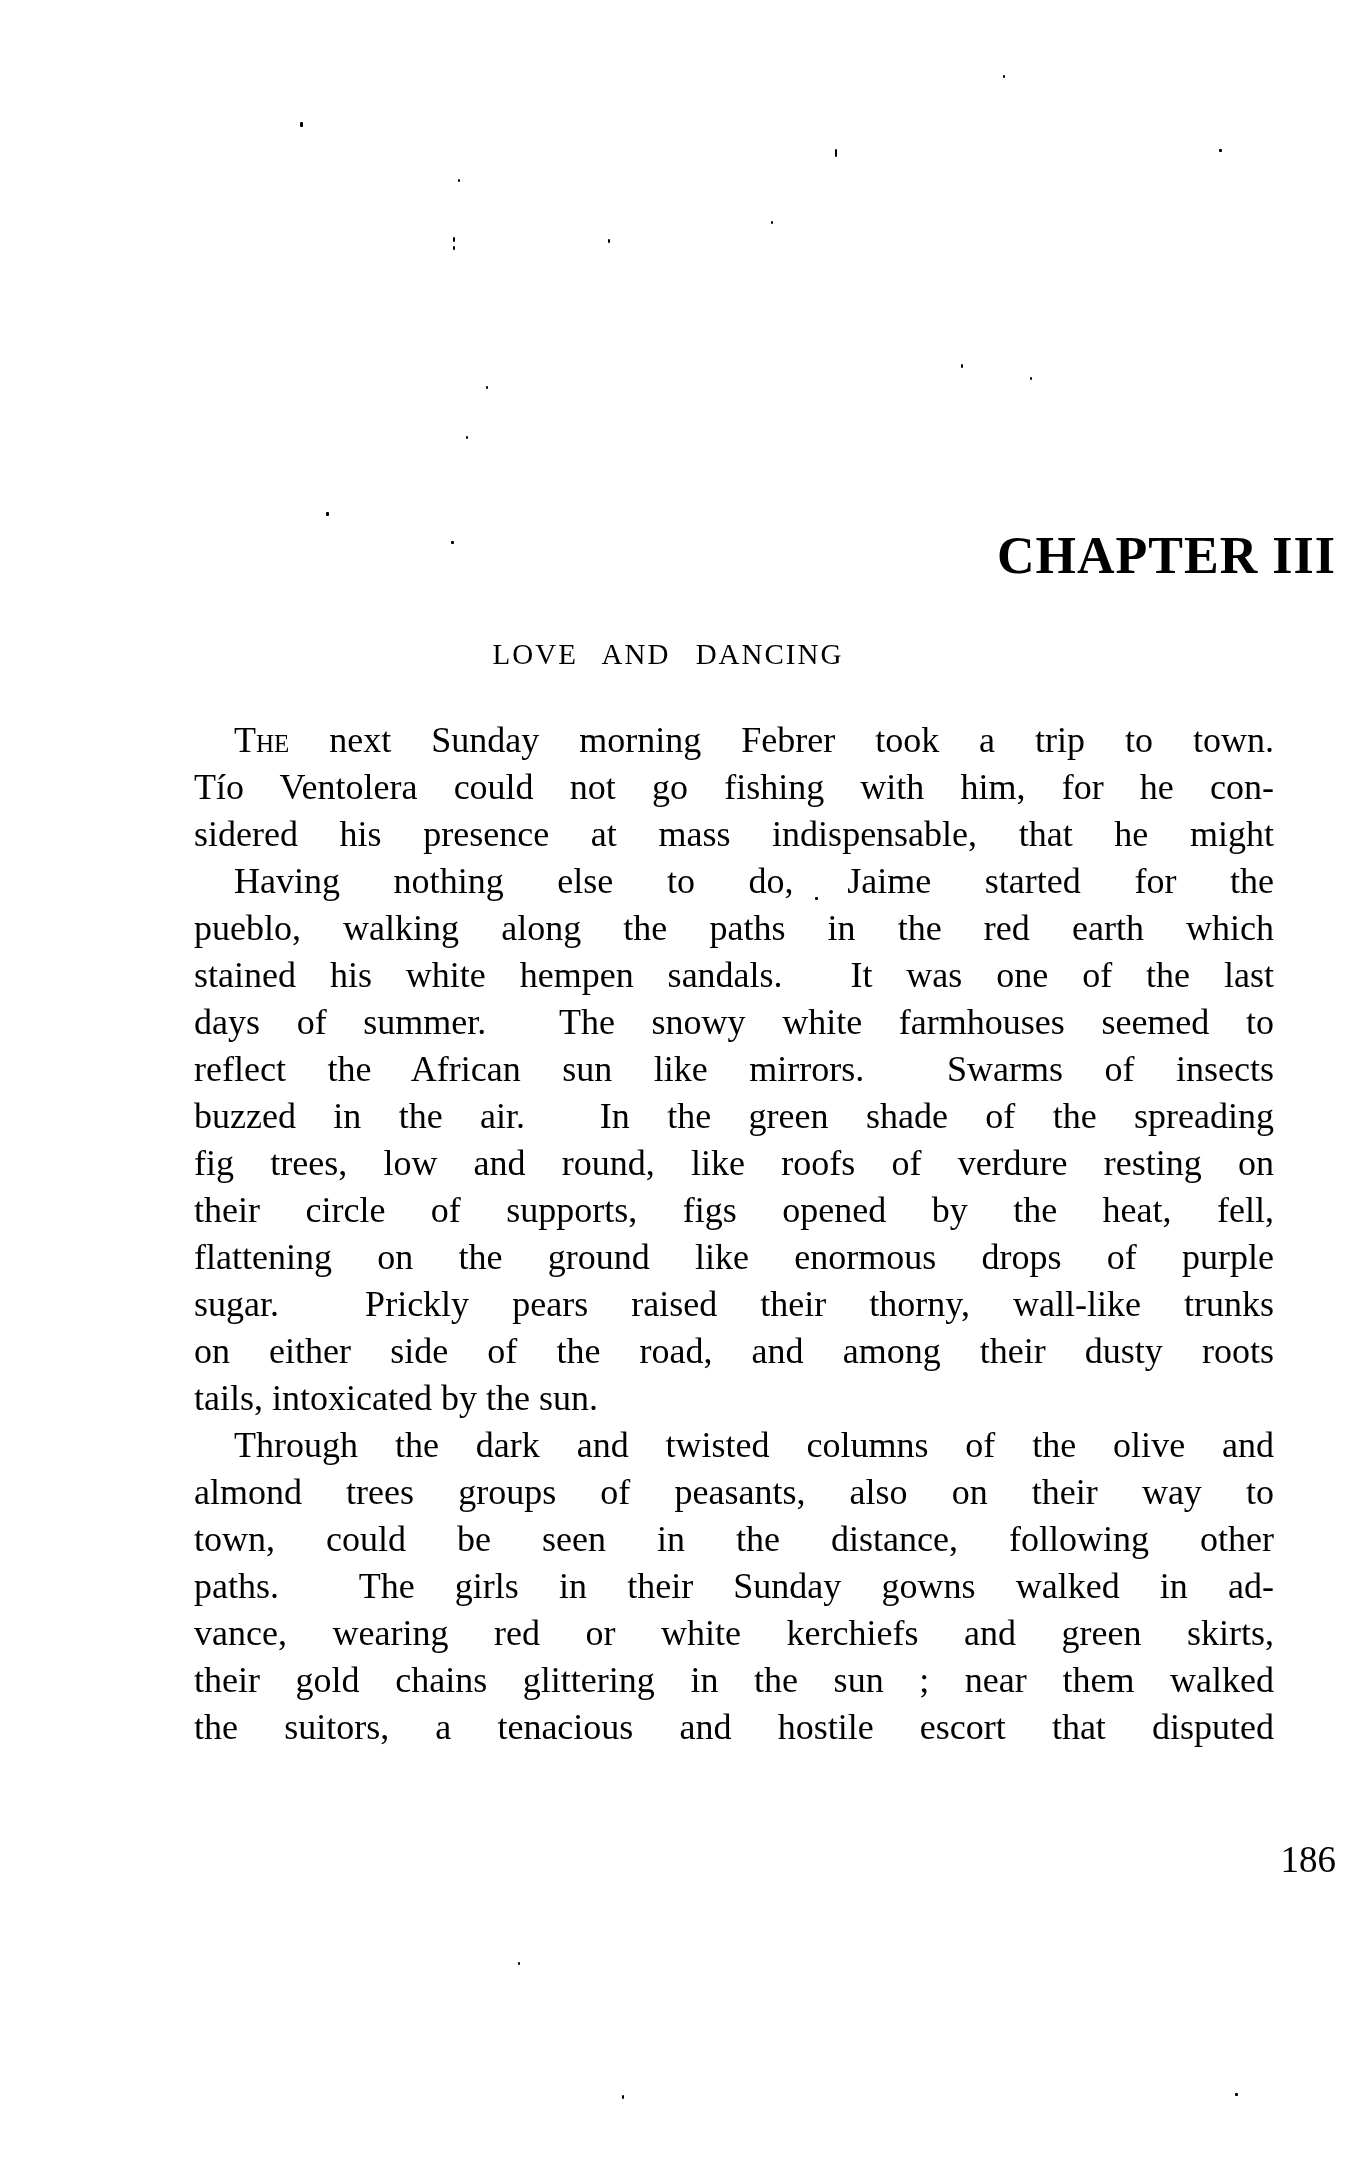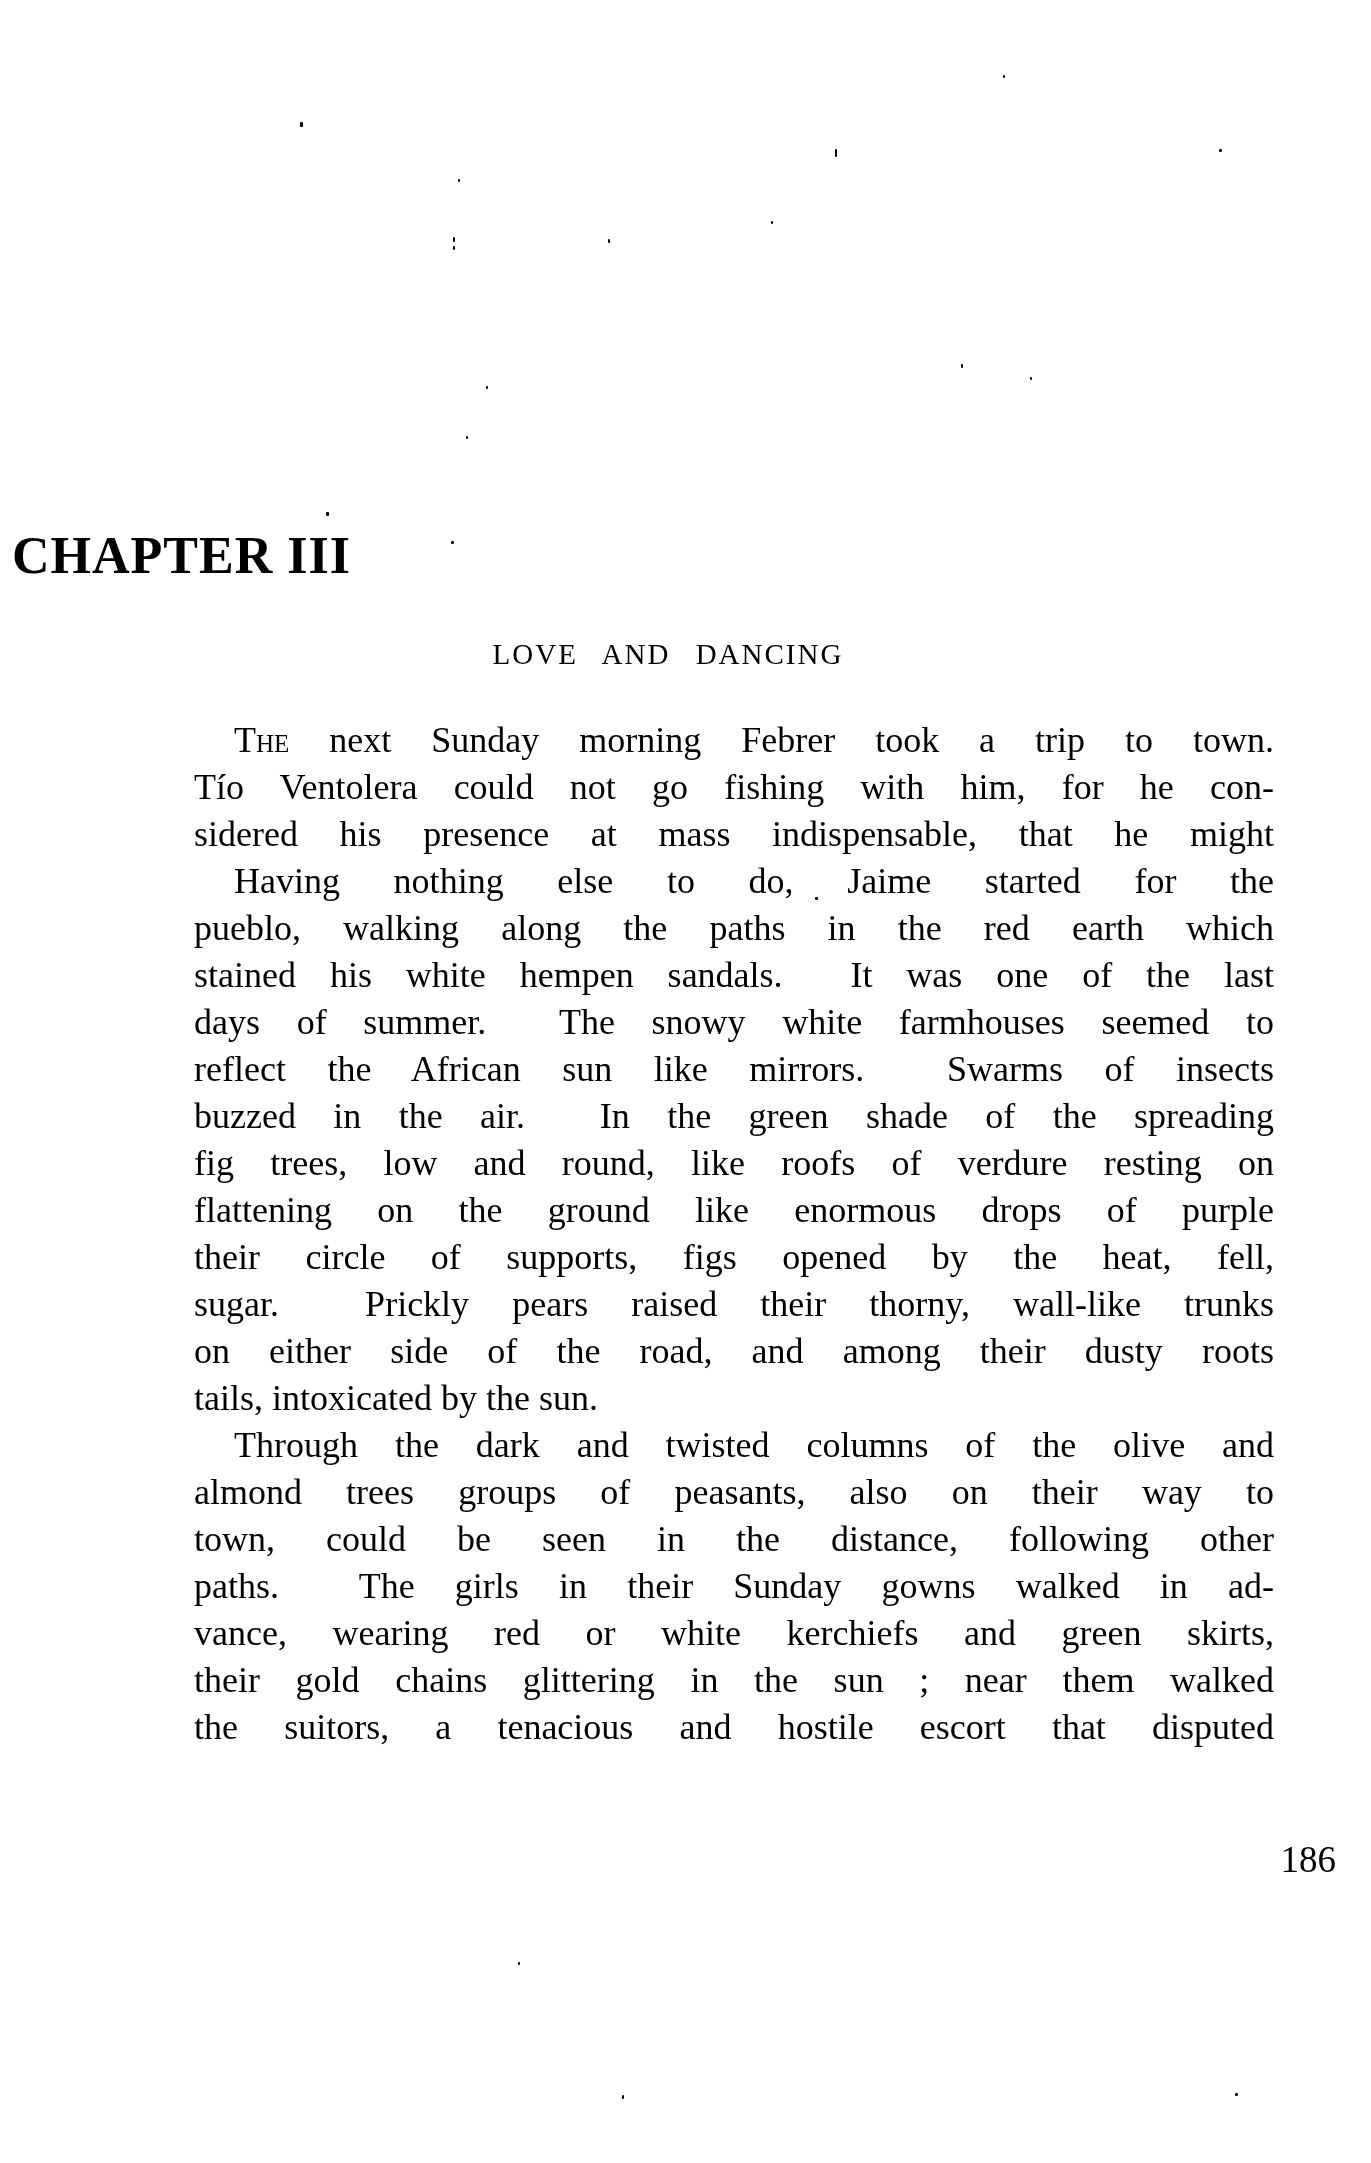--- a/index.html
+++ b/index.html
@@ -9,21 +9,21 @@
     height: 2163px;
     margin: 0 auto;
     background: var(--paper, #ffffff);
     color: var(--ink, #000000);
     font-family: "Liberation Serif", "DejaVu Serif", serif;
     overflow: hidden;
   }
   .chapter-heading {
     position: absolute;
     top: 526px; left: 0; right: 35px;
-    text-align: left;
+    text-align: right;
     font-size: 52px;
     font-weight: bold;
     letter-spacing: 1px;
     white-space: nowrap;
     padding-left: 12px;
   }
   .section-title {
     position: absolute;
     top: 629px; left: 0; right: 35px;
     text-align: center;
@@ -75,22 +75,22 @@
         <div class="line">sidered his presence at mass indispensable, that he might</div>
       </div>
       <div>
         <div class="line indent">Having nothing else to do, Jaime started for the</div>
         <div class="line">pueblo, walking along the paths in the red earth which</div>
         <div class="line">stained his white hempen sandals.&nbsp; It was one of the last</div>
         <div class="line">days of summer.&nbsp; The snowy white farmhouses seemed to</div>
         <div class="line">reflect the African sun like mirrors.&nbsp; Swarms of insects</div>
         <div class="line">buzzed in the air.&nbsp; In the green shade of the spreading</div>
         <div class="line">fig trees, low and round, like roofs of verdure resting on</div>
+        <div class="line">their circle of supports, figs opened by the heat, fell,</div>
         <div class="line">flattening on the ground like enormous drops of purple</div>
-        <div class="line">their circle of supports, figs opened by the heat, fell,</div>
         <div class="line">sugar.&nbsp; Prickly pears raised their thorny, wall-like trunks</div>
         <div class="line">on either side of the road, and among their dusty roots</div>
         <div class="line end">tails, intoxicated by the sun.</div>
       </div>
       <div>
         <div class="line indent">Through the dark and twisted columns of the olive and</div>
         <div class="line">almond trees groups of peasants, also on their way to</div>
         <div class="line">town, could be seen in the distance, following other</div>
         <div class="line">paths.&nbsp; The girls in their Sunday gowns walked in ad-</div>
         <div class="line">vance, wearing red or white kerchiefs and green skirts,</div>

